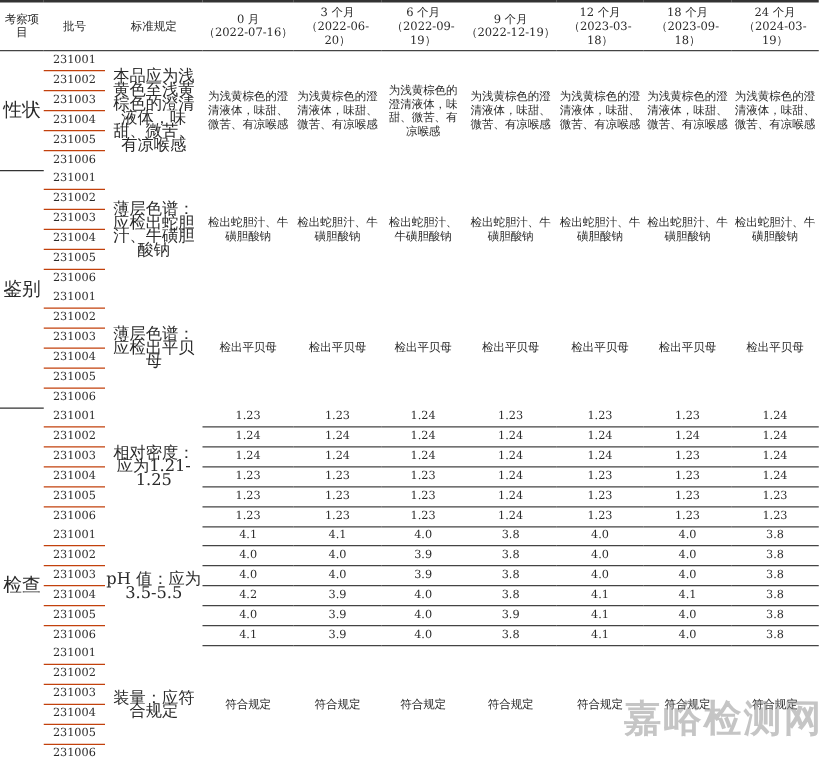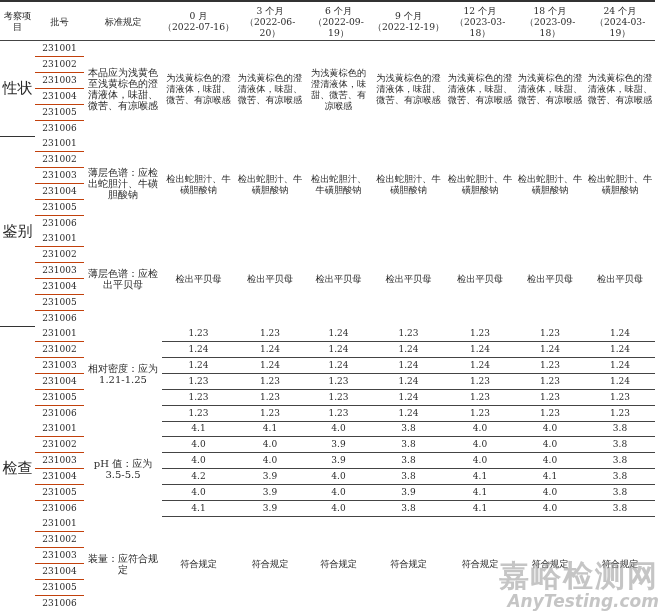--- a/index.html
+++ b/index.html
@@ -9,21 +9,21 @@
   table { border-collapse:collapse; width:655px; table-layout:fixed; font-size:9.2px; }
   td, th { padding:0; text-align:center; vertical-align:middle; font-weight:normal; line-height:11px; }
   thead th { height:38px; border-top:2px solid #333; border-bottom:1.5px solid #444; line-height:11px; }
   .bat { height:15px; border-bottom:1px solid #c2410c; font-size:9px; }
   .bat.last { border-bottom:none;text-align:center; }
   .grp-end td { border-bottom:1.2px solid #444; }
   .blk-end td { border-bottom:1.5px solid #333; }
   .val { border-bottom:1px solid #444; font-size:9px; }
   .val.last { border-bottom:1.2px solid #444; }
   .cat { font-size:15px; }
-  .std { font-size:10px; padding:0 1px;margin-left:38px; }
+  .std { font-size:13px; padding:0 1px;margin-left:38px; }
   .res { font-size:9.2px; }
   .wm { position:absolute; right:6px; top:560px; text-align:right; color:rgba(150,150,150,0.55);
         pointer-events:none; }
   .wm .cn { font-family:"DejaVu Sans","Liberation Sans",sans-serif; font-size:30px; font-weight:bold;
             letter-spacing:2px; line-height:32px; }
   .wm .en { font-family:"DejaVu Sans","Liberation Sans",sans-serif; font-size:17px; font-style:italic;
             font-weight:bold; line-height:18px; }
 </style>
 </head>
 <body>
@@ -285,14 +285,13 @@
         </tr>
         <tr class="">
           <td class="bat last">231006</td>
         </tr>
       </tbody>
 </table>
 </div>
 
 <div class="wm">
   <div class="cn">嘉峪检测网</div>
-  <div class="en">AnyTesting.com</div>
 </div>
 
 </body></html>

